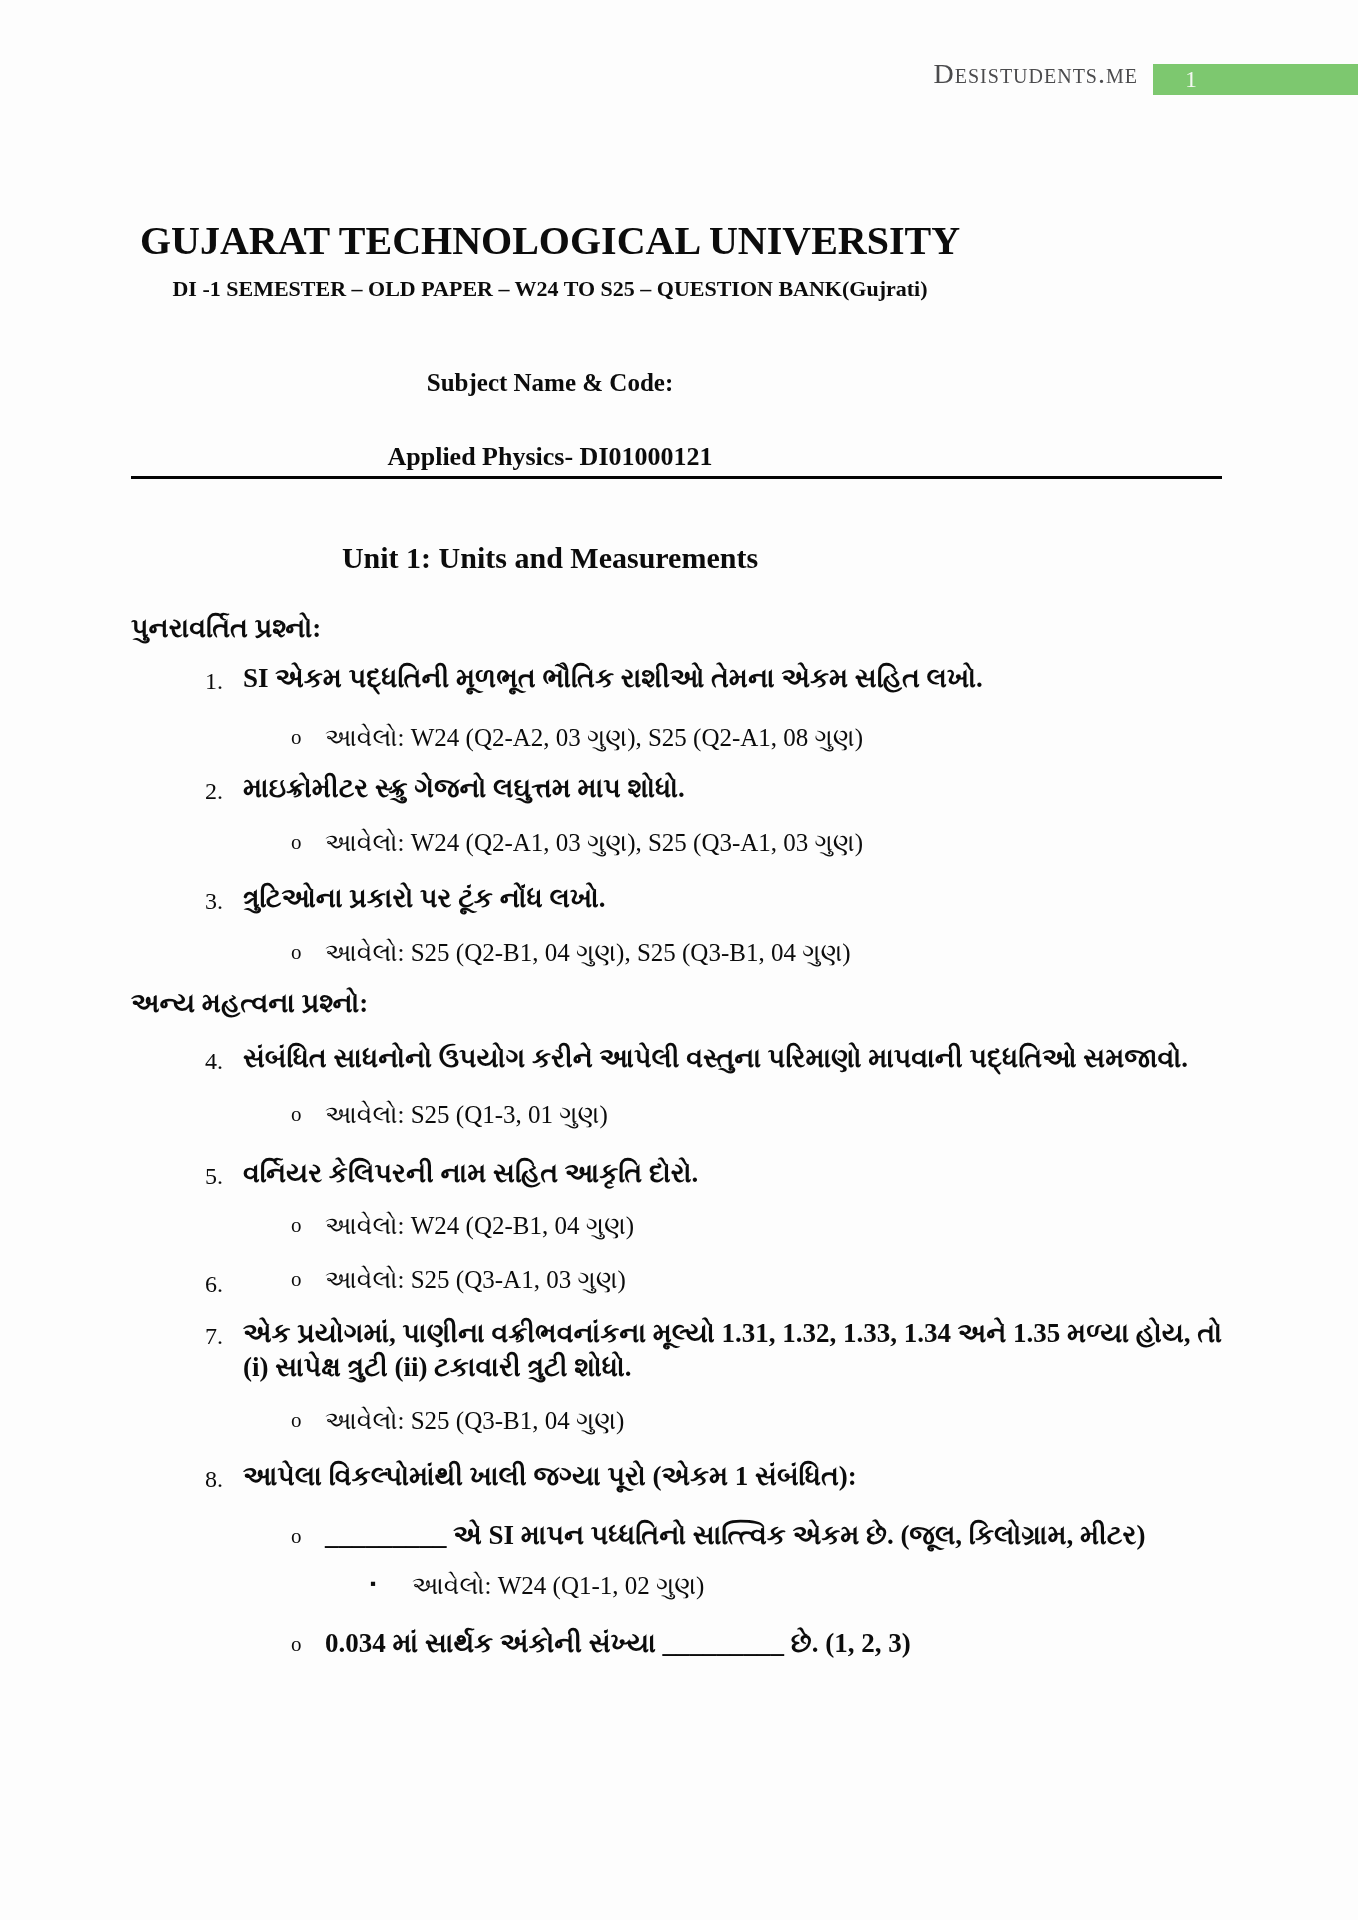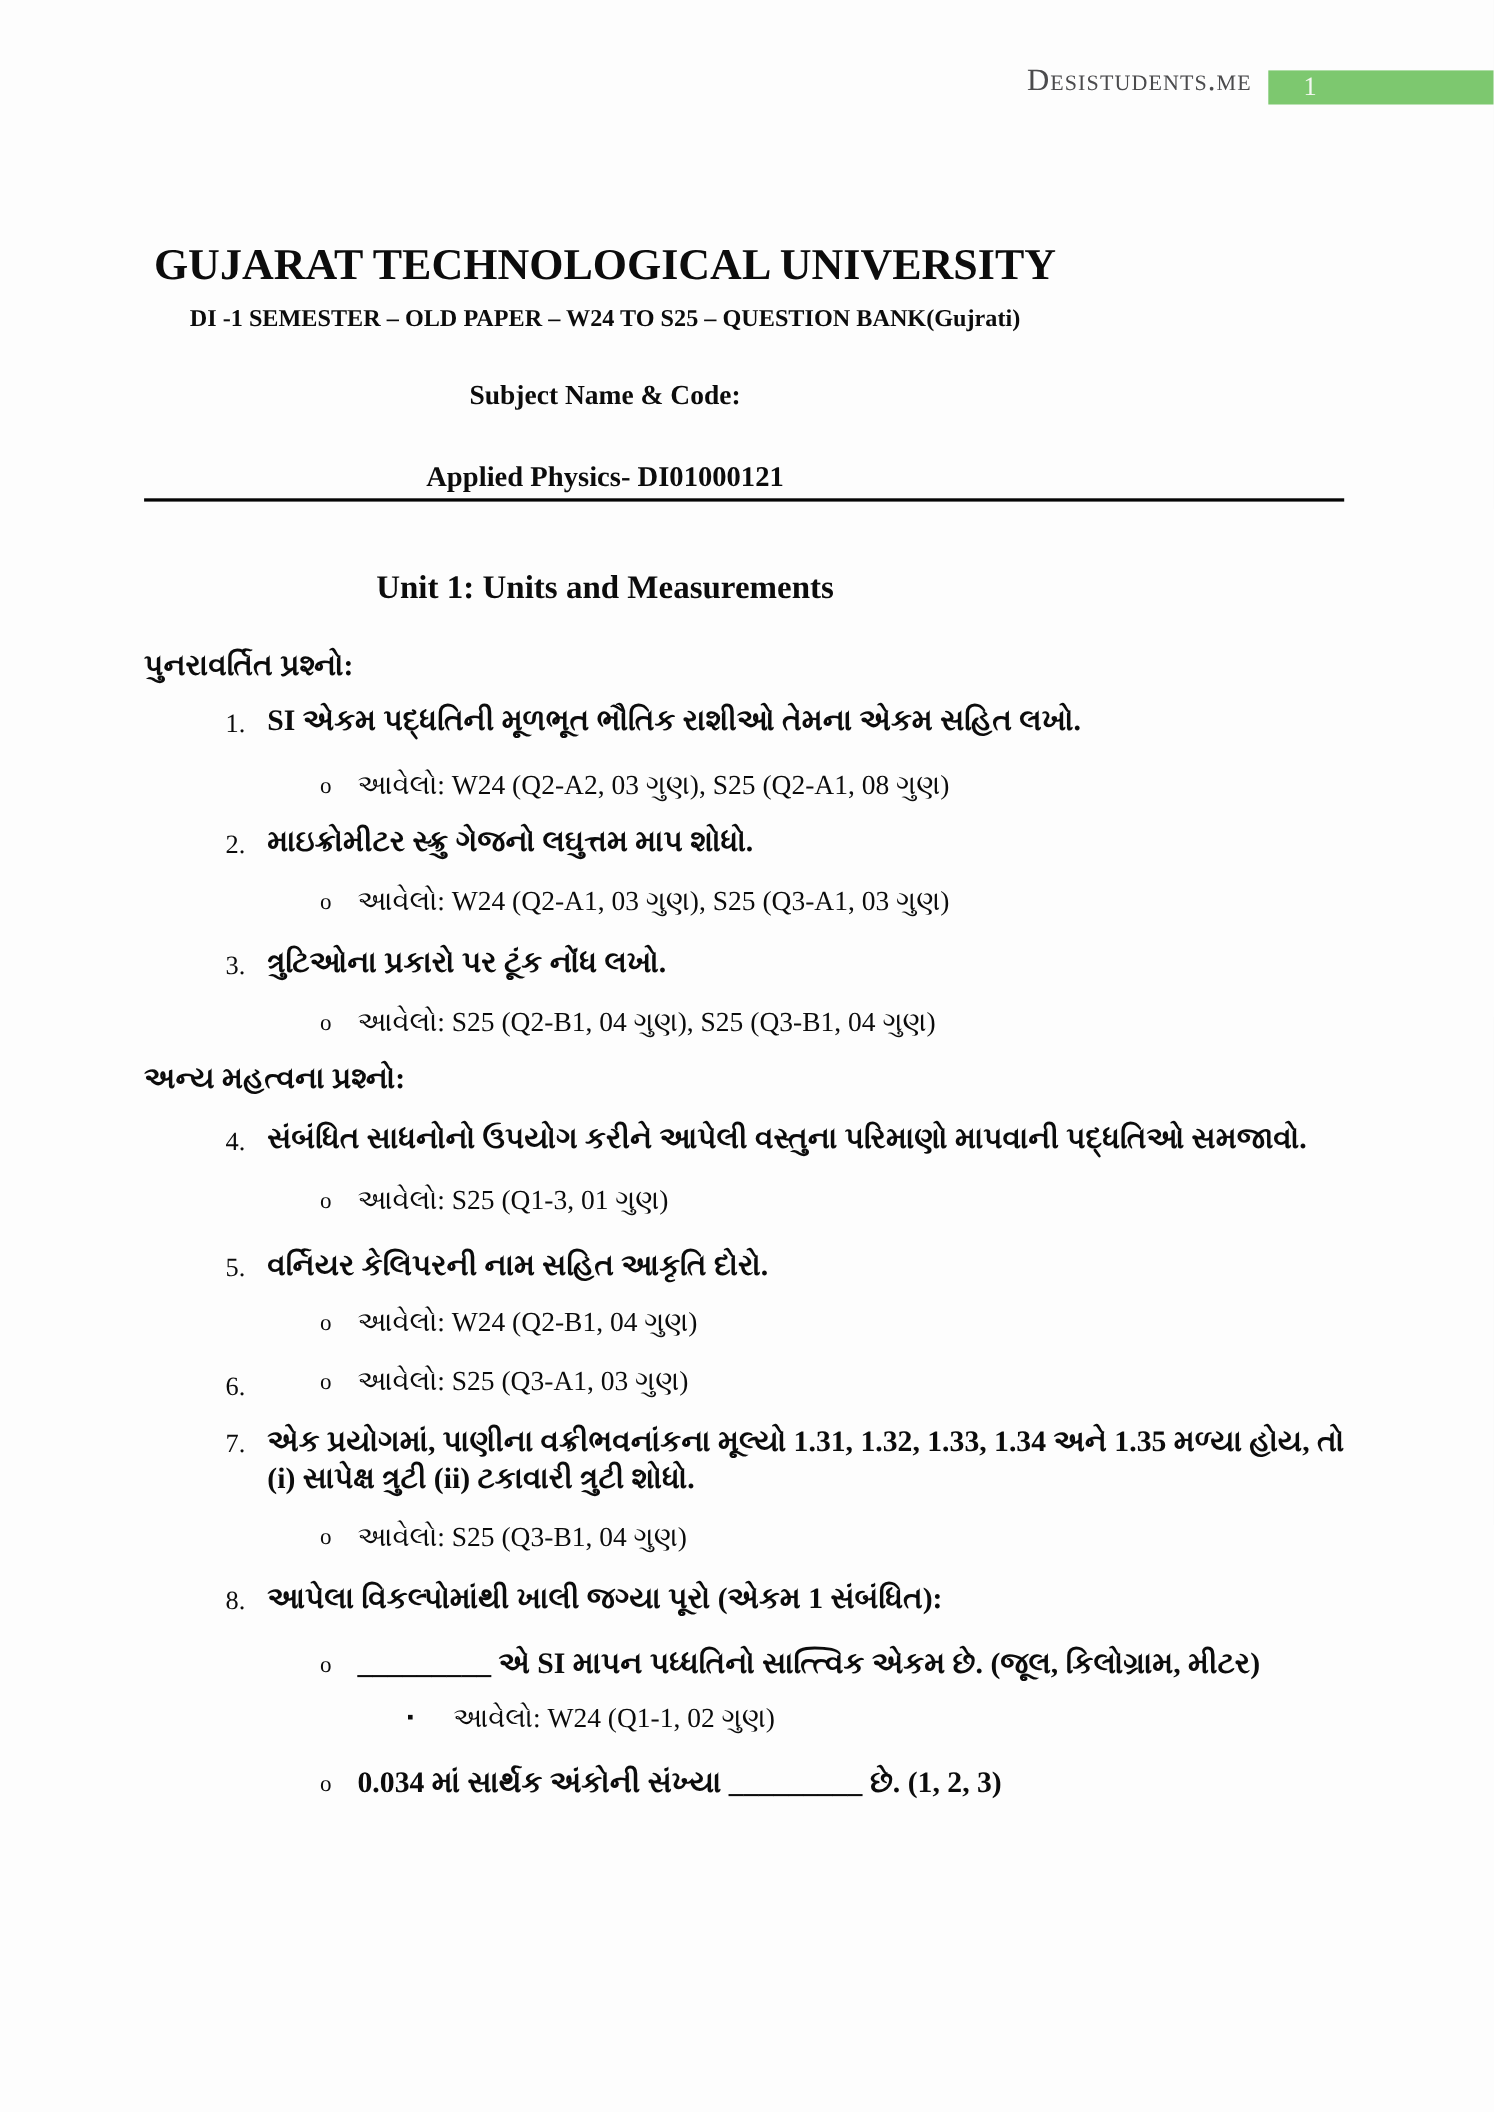--- a/index.html
+++ b/index.html
@@ -30,21 +30,21 @@
     color:#f4f8f2;
     font-size:24px;line-height:31px;
     padding-left:0;
   }
   .badge span{margin-left:32px;}
   
   .content{padding:0 131px;}
   .center-col{width:838px;text-align:center;}
   .h-univ{font-size:40px;font-weight:bold;line-height:44px;margin:219px 0 0 0;}
   .h-paper{font-size:22px;font-weight:bold;line-height:30px;margin:11px 0 0 0;text-align:center;}
-  .h-subj{font-size:25px;font-weight:bold;line-height:32px;margin:40px 0 0 0;}
+  .h-subj{font-size:25px;font-weight:bold;line-height:32px;margin:63px 0 0 0;}
   .h-code{font-size:26px;font-weight:bold;line-height:32px;margin:42px 0 0 0;}
   .rule{height:3px;background:#050505;width:1091px;margin-top:3px;}
   .h-unit{font-size:30px;font-weight:bold;line-height:32px;margin:63px 0 0 0;}
   
   .sec-head{font-size:27px;font-weight:bold;line-height:34px;margin-top:37px;}
   .qitem{position:relative;padding-left:112px;font-size:27px;font-weight:bold;line-height:34px;}
   .qnum{position:absolute;left:74px;top:3px;font-size:24px;font-weight:normal;}
   .avl{position:relative;padding-left:194px;font-size:25px;font-weight:normal;line-height:32px;}
   .avl .mk{position:absolute;left:160px;top:-1px;font-size:21px;}
   .opt{position:relative;padding-left:194px;font-size:27px;font-weight:bold;line-height:34px;}

